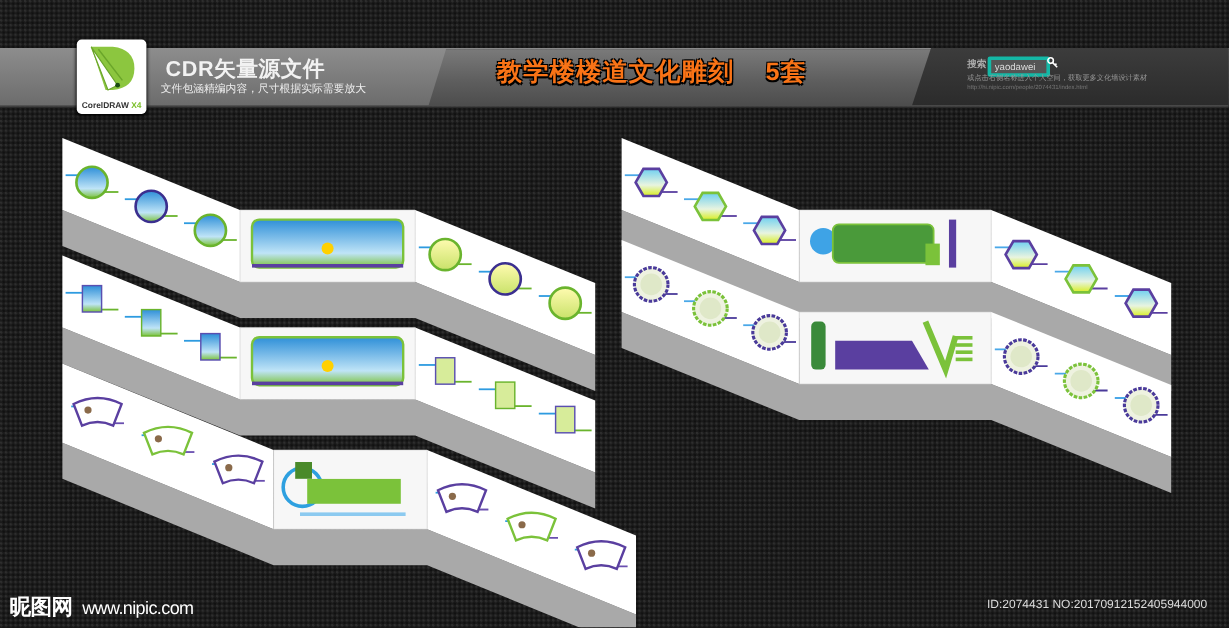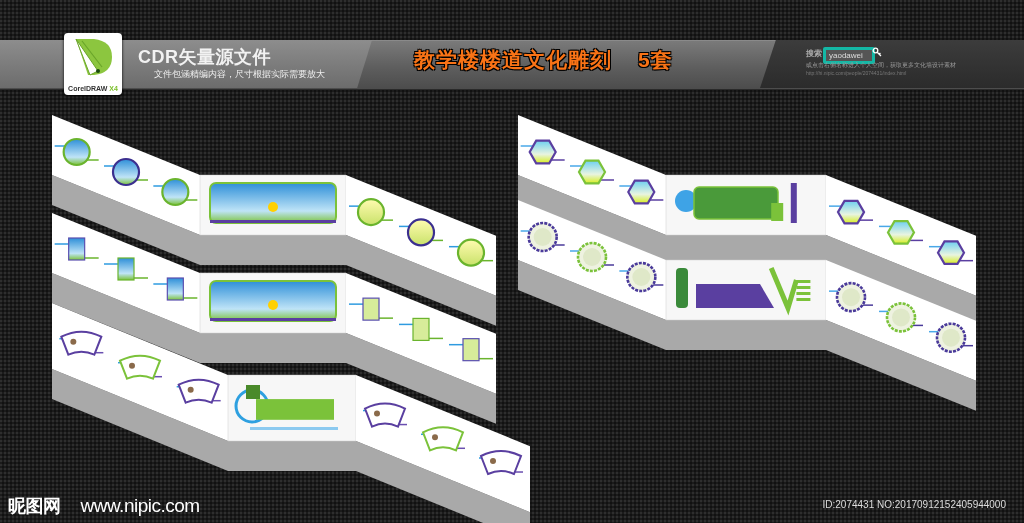--- a/index.html
+++ b/index.html
@@ -31,40 +31,40 @@
     position:absolute; left:64px; top:33px; width:58px; height:62px;
     background:#fff; border-radius:4px; box-shadow:0 1px 3px #000;
   }
   .logo-box svg { position:absolute; left:8px; top:4px; }
   .logo-text {
     position:absolute; left:2px; bottom:3px; width:54px; text-align:center;
     font-size:7px; font-weight:bold; color:#333; white-space:nowrap;
   }
   .logo-text .x4 { color:#7bbf2a; }
   .brand-title { position:absolute; left:138px; top:45px; color:#f2f2f2; font-size:18px; letter-spacing:0.5px;font-weight:bold; }
-  .brand-sub { position:absolute; left:154px; top:68px; color:#eee; font-size:9px;text-align:right; }
+  .brand-sub { position:absolute; left:134px; top:68px; color:#eee; font-size:9px;text-align:right; }
   .main-title {
     position:absolute; left:414px; top:46px; color:#f97316; font-size:21px; font-weight:bold;
     text-shadow:1px 1px 0 #000,-1px 1px 0 #000,1px -1px 0 #000,-1px -1px 0 #000;
     letter-spacing:1px; white-space:nowrap;
   }
   .main-title .sets { margin-left:26px; }
   .search-label { position:absolute; left:806px; top:48px; font-size:8px; color:#aaa;font-weight:bold; }
   .search-input {
     position:absolute; left:823px; top:47px; width:40px; height:11px;
     background:#555; border:3px solid #14b8a6; border-radius:2px; color:#ddd;
     font-size:8px; line-height:11px; padding:0 3px; font-family:"Liberation Sans", sans-serif;
   }
   .search-icon { position:absolute; left:872px; top:47px; width:10px; height:10px; }
   .search-hint { position:absolute; left:806px; top:61px; font-size:6px; color:#999; white-space:nowrap; }
   .search-url { position:absolute; left:806px; top:70px; font-size:5px; color:#777; white-space:nowrap; }
 
   .scene { position:absolute; left:0; top:0; }
   .footer-logo { position:absolute; left:8px; top:494px; color:#fff; font-size:18px; font-weight:bold; letter-spacing:-0.5px; white-space:nowrap; }
-  .footer-logo .url { font-size:19px; font-weight:normal; margin-left:20px; }
+  .footer-logo .url { font-size:15px; font-weight:normal; margin-left:8px; }
   .footer-id { position:absolute; right:18px; top:499px; color:#ddd; font-size:10px; white-space:nowrap;margin-left:13px; }
 </style>
 </head>
 <body>
 
 <div class="banner"></div>
 <div class="banner-left"></div>
 <div class="banner-right"></div>
 
 <div class="logo-box">

